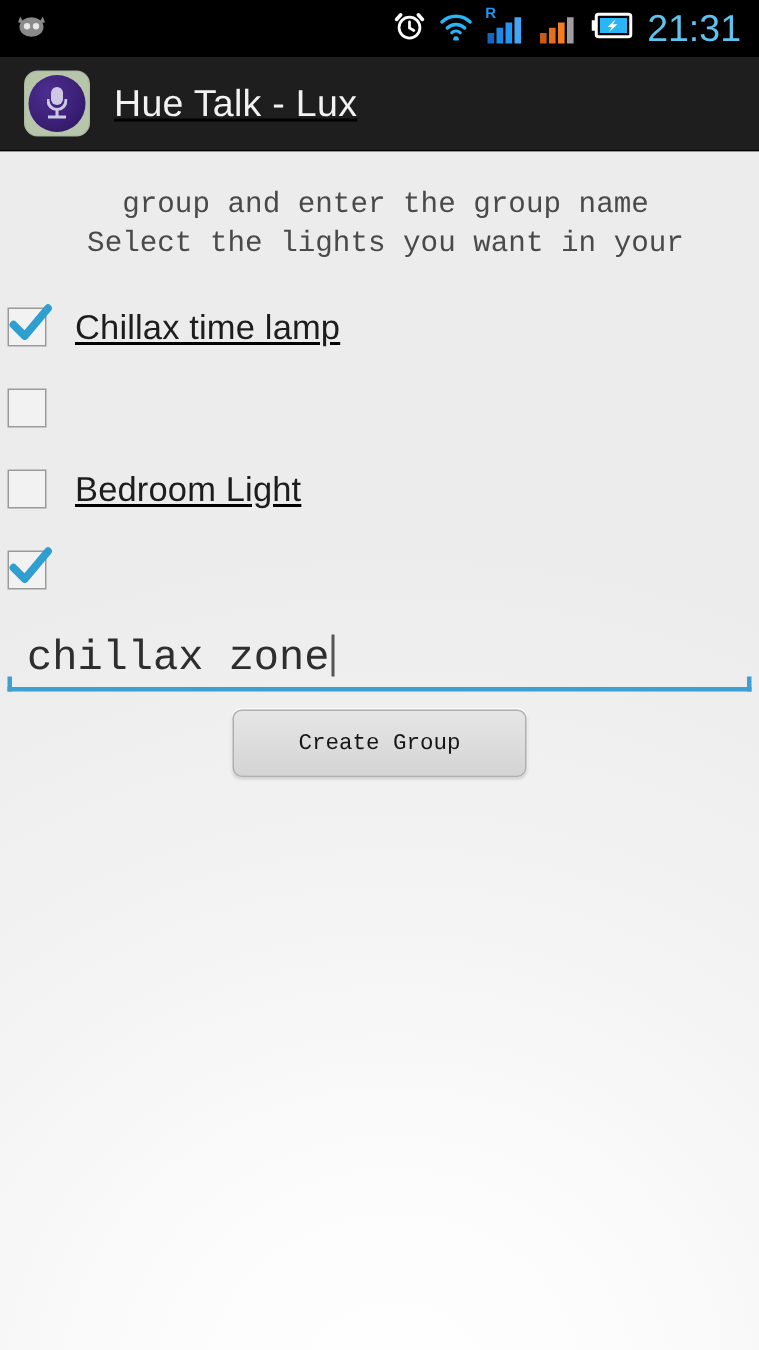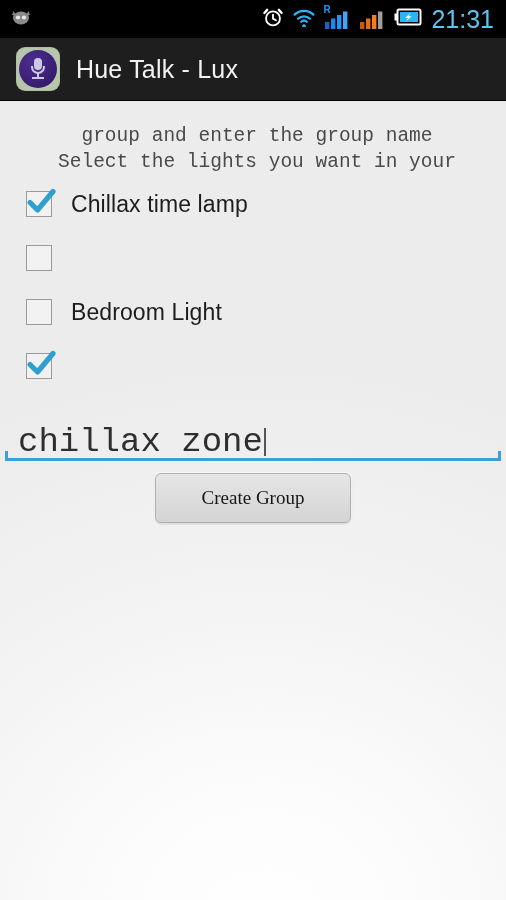--- a/index.html
+++ b/index.html
@@ -65,20 +65,21 @@
   .titlebar {
     position: absolute;
     top: 38px; left: 0;
     width: 506px;
     height: 63px;
     background: #1e1e1e;
     display: flex;
     align-items: center;
     border-bottom: 1px solid #000;
     box-sizing: border-box;
+    text-decoration: underline;
   }
   .app-icon {
     width: 44px;
     height: 44px;
     margin-left: 16px;
     border-radius: 9px;
     background: #b7c6ab;
     display: flex;
     align-items: center;
     justify-content: center;
@@ -154,22 +155,24 @@
     color: #4a4a4a;
     padding-left: 40px;
     padding-right: 32px;
   }
 
   .light-list {
     margin-top: 16px;
   }
   .light-row {
     display: flex;
+    align-items: center;
     height: 54px;
-    padding-left: 26px;
+    padding-left: 5px;
+    text-decoration: underline;
   }
   .cb {
     position: relative;
     width: 26px;
     height: 26px;
     flex: 0 0 auto;
   }
   .cb-box {
     position: absolute;
     left: 0; top: 0;
@@ -197,21 +200,21 @@
   .field-wrap {
     position: relative;
     margin-top: 12px;
     height: 42px;
   }
   .field-text {
     position: absolute;
     left: 18px;
     top: 4px;
     font-family: "Liberation Mono", "DejaVu Sans Mono", monospace;
-    font-size: 34px;
+    font-size: 28px;
     color: #2e2e2e;
     letter-spacing: 0px;
     white-space: pre;
   }
   .caret {
     display: inline-block;
     width: 2px;
     height: 28px;
     background: #555;
     vertical-align: -5px;
@@ -242,22 +245,22 @@
     margin-top: 12px;
   }
   .create-btn {
     min-width: 196px;
     padding: 13px 26px;
     border-radius: 6px;
     border: 1px solid #b0b0b0;
     background: linear-gradient(to bottom, #e6e6e6 0%, #dedede 45%, #d4d4d4 100%);
     box-shadow: 0 1px 2px rgba(0,0,0,.18), 0 0 0 1px rgba(255,255,255,.75);
     color: #161616;
-    font-size: 19px;
-    font-family: Liberation Serif, serif;
+    font-size: 15px;
+    font-family: Liberation Mono, monospace;
     text-align: center;
     cursor: pointer;
     box-sizing: border-box;
   }
 </style>
 </head>
 <body>
 
 <div class="phone">
 

